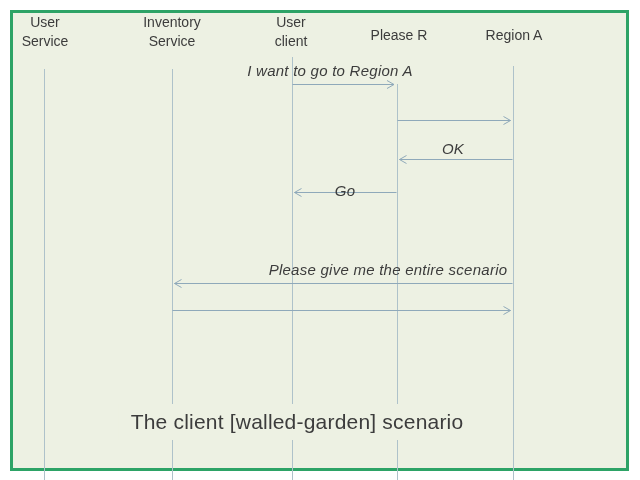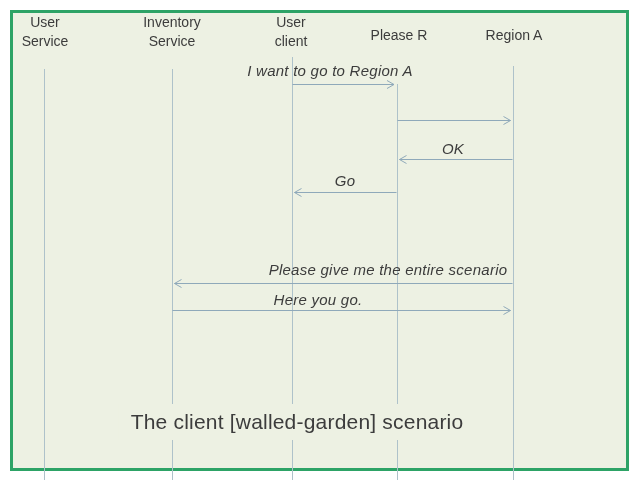--- a/index.html
+++ b/index.html
@@ -115,19 +115,18 @@
   </div>
   <div class="actor-label" style="left:399px; top:26px;">
     <div>Please R</div>
   </div>
   <div class="actor-label" style="left:514px; top:26px;">
     <div>Region A</div>
   </div>
 
   <div class="msg-label" style="left:330px; top:63px;">I want to go to Region A</div>
   <div class="msg-label" style="left:453px; top:141px;">OK</div>
-  <div class="msg-label" style="left:345px; top:173px;">Go</div>
+  <div class="msg-label" style="left:345px; top:183px;">Go</div>
   <div class="msg-label" style="left:388px; top:262px;">Please give me the entire scenario</div>
-  <div class="msg-label" style="left:318px; top:292px;">Here you go.</div>
 
   <div class="diagram-title" style="left:297px; top:404px;">The client [walled-garden] scenario</div>
 
 </div>
 
 </body></html>

